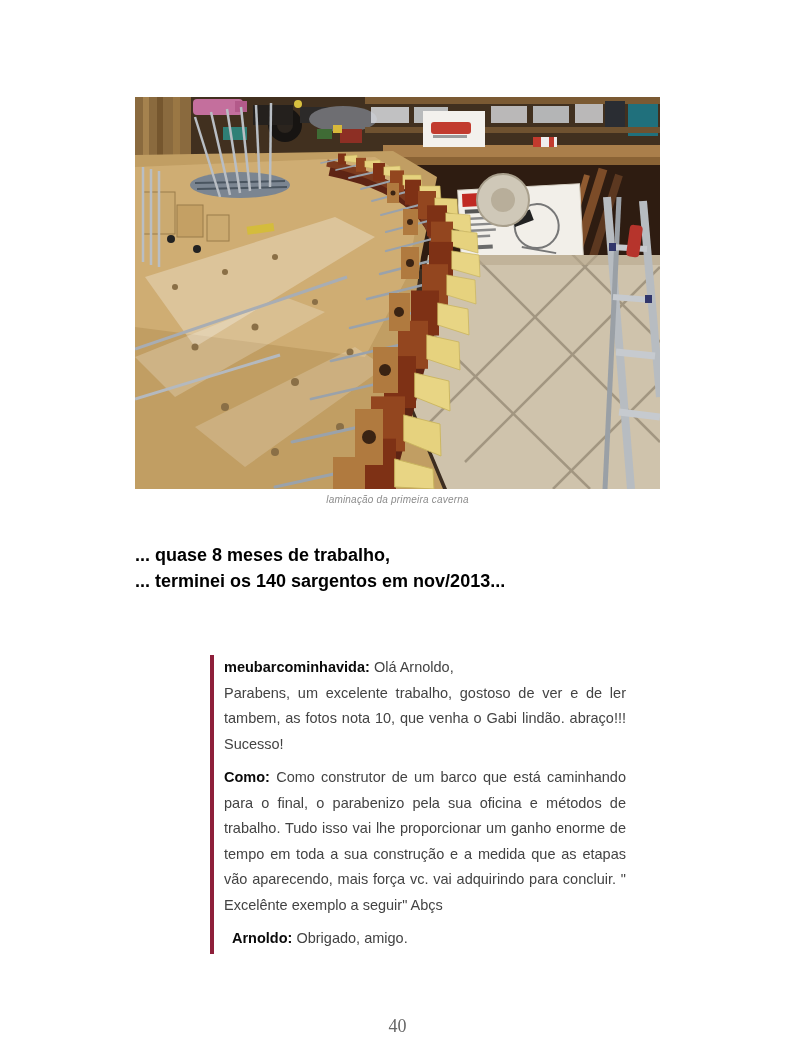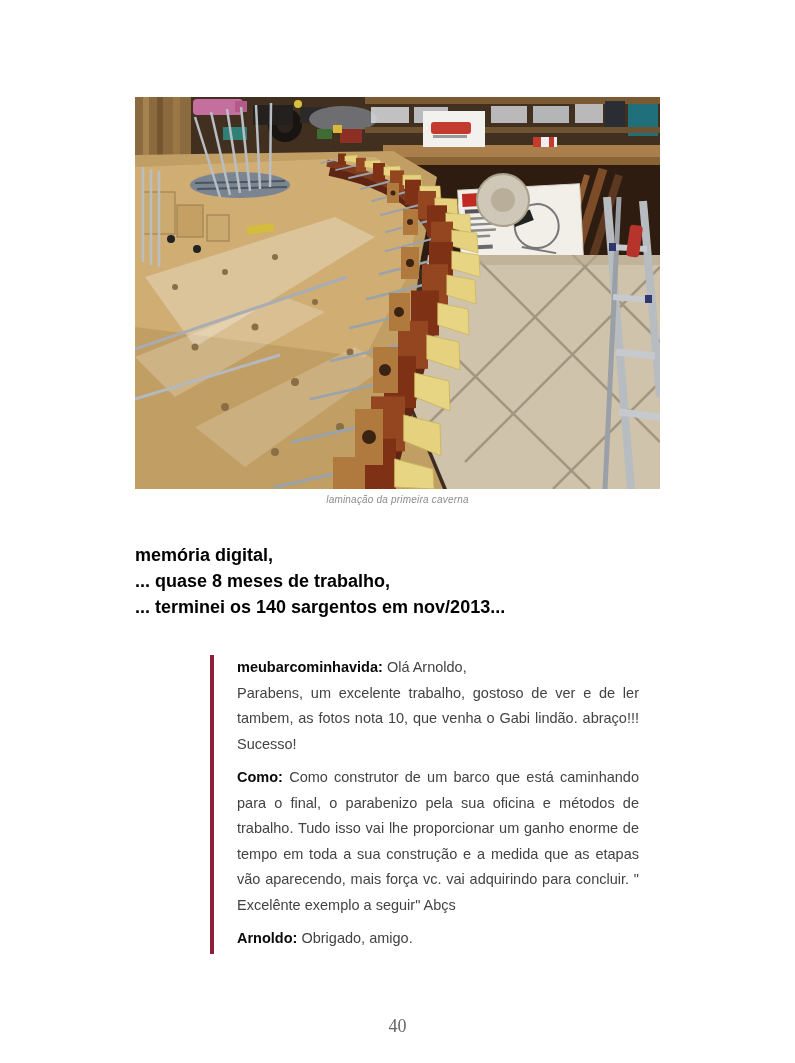--- a/index.html
+++ b/index.html
@@ -23,32 +23,32 @@
     color:#8c8c8c;
     letter-spacing:0.2px;
   }
   .intro{
     position:absolute;left:135px;top:542px;width:520px;
     font-size:18px;font-weight:bold;color:#000;
     line-height:26px;
   }
   .comments{
     position:absolute;left:210px;top:655px;width:402px;
-    padding-left:23px;
+    padding-left:10px;
     border-left:4px solid var(--accent,#9b2242);
     border-image:linear-gradient(to right,#8e1f3a 55%,#d393a5) 1;
   }
   .comments p{
     margin:0 0 8px 0;
     font-size:14.5px;
     line-height:25.5px;
     color:#434343;
     text-align:justify;
   }
-  .comments p:last-child{margin-bottom:2px;}
+  .comments p:last-child{margin-bottom:2px;margin-left:8px;}
   .comments .author{font-weight:bold;color:#0a0a0a;}
   .page-number{
     position:absolute;left:0;top:1016px;width:100%;
     text-align:center;
     font-family:"Liberation Serif",serif;
     font-size:18px;color:#666;
   }
 </style>
 </head>
 <body>
@@ -279,21 +279,20 @@
           <circle cx="250" cy="273" r="6"></circle>
           <circle cx="234" cy="340" r="7"></circle>
         </g>
       </g>
     </svg>
   </div>
 
   <div class="caption">laminação da primeira caverna</div>
 
   <div class="intro">
-    <div>memória digital,</div>
     <div>... quase 8 meses de trabalho,</div>
     <div>... terminei os 140 sargentos em nov/2013...</div>
   </div>
 
   <div class="comments">
     <p><span class="author">meubarcominhavida:</span> <span>Olá Arnoldo,</span><br>
       <span>Parabens, um excelente trabalho, gostoso de ver e de ler tambem, as fotos nota 10, que venha o Gabi lindão. abraço!!! Sucesso!</span></p>
     <p><span class="author">Como:</span> <span>Como construtor de um barco que está caminhando para o final, o parabenizo pela sua oficina e métodos de trabalho. Tudo isso vai lhe proporcionar um ganho enorme de tempo em toda a sua construção e a medida que as etapas vão aparecendo, mais força vc. vai adquirindo para concluir. " Excelênte exemplo a seguir" Abçs</span></p>
     <p><span class="author">Arnoldo:</span> <span>Obrigado, amigo.</span></p>
   </div>

